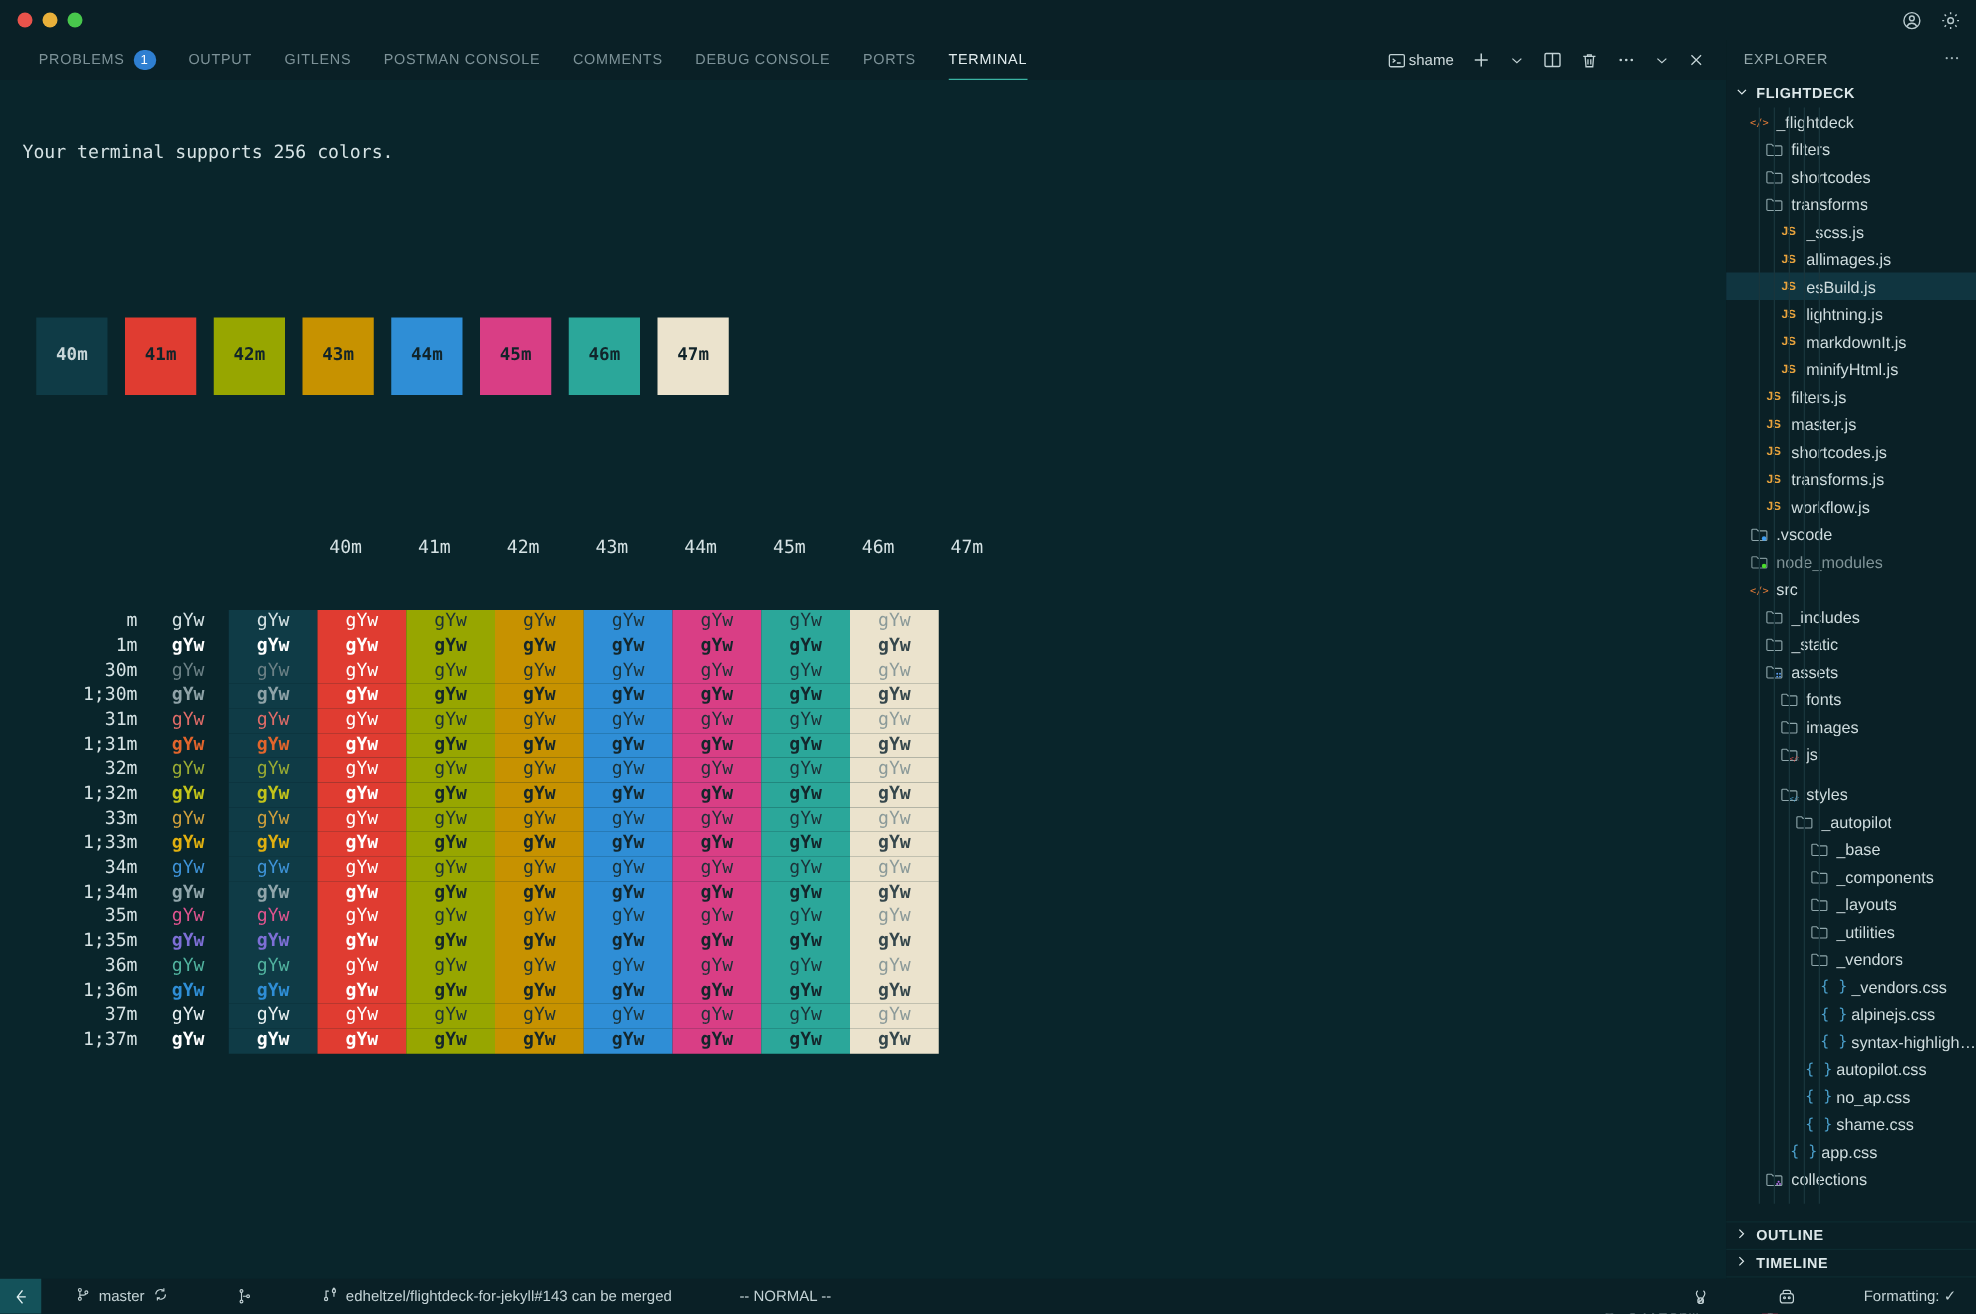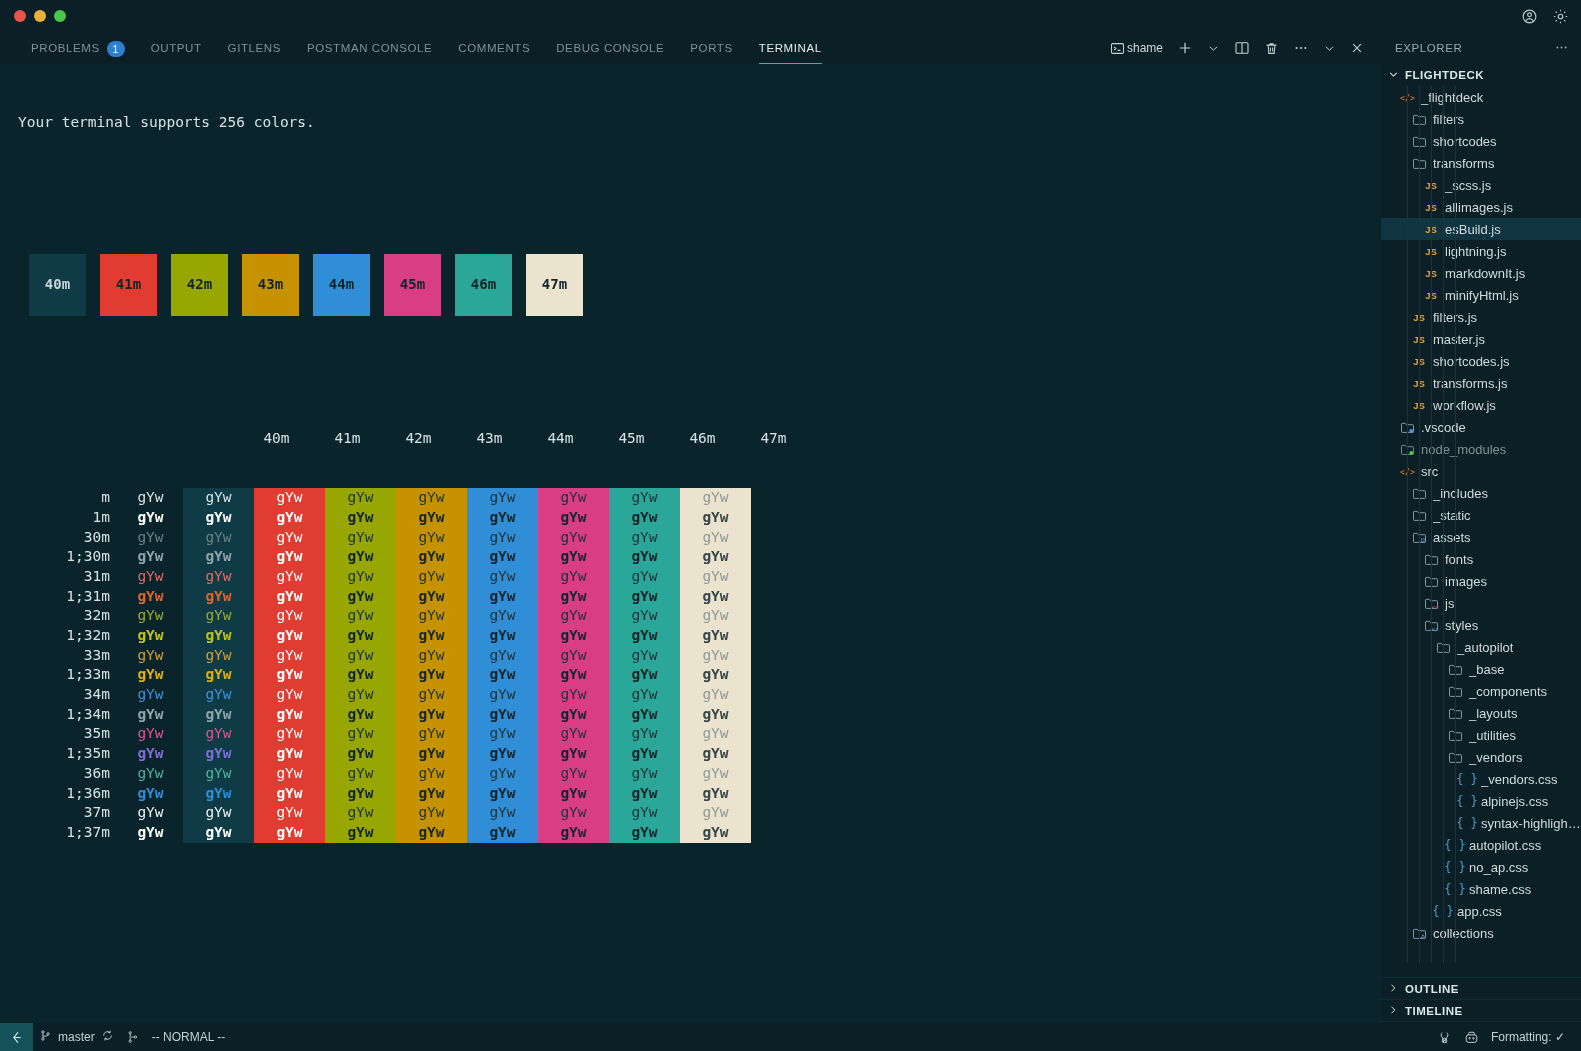--- a/index.html
+++ b/index.html
@@ -106,21 +106,21 @@
   
   .statusbar {
     position: absolute; left: 0; bottom: 0; width: 1581px; height: 28px;
     background: #0a2026; display: flex; align-items: center;
     font-size: 12px; color: #c3d2d5;
   }
   .sb-remote {
     background: #14525a; color: #dff0f1; height: 28px; width: 33px;
     display: flex; align-items: center; justify-content: center;
   }
-  .sb-item { display: flex; align-items: center; gap: 6px; padding: 0 6px; height: 28px; }
+  .sb-item { display: flex; align-items: center; gap: 6px; padding: 0 27px; height: 28px; }
   .sb-right { margin-left: auto; display: flex; align-items: flex-start; }
 
   
   .explorer-head {
     height: 32px; display: flex; align-items: center; justify-content: space-between;
     padding: 0 12px 0 14px; font-size: 11.5px; letter-spacing: .6px; color: #96a9ad;
   }
   .section-head {
     height: 22px; display: flex; align-items: center; gap: 5px;
     padding-left: 6px; font-size: 11.5px; font-weight: bold;
@@ -472,21 +472,21 @@
         </div>
         <div class="trow" style="padding-left: 42px;">
           <span class="ticon">
             <svg width="15" height="15" viewBox="0 0 20 20" fill="none" stroke="#8fa6ab" stroke-width="1.2">
     <path d="M2 5.5a1 1 0 0 1 1-1h4l1.6 1.8H17a1 1 0 0 1 1 1v8.2a1 1 0 0 1-1 1H3a1 1 0 0 1-1-1z"></path>
               <text x="10" y="17" font-size="7.5" fill="#d9534f" stroke="none" font-family="monospace">&lt;/&gt;</text>
             </svg>
           </span>
           <span class="tlabel">js</span>
         </div>
-        <div class="trow" style="padding-left: 42px;">
+        <div class="trow" style="padding-left: 42px; margin-top: 10px;">
           <span class="ticon">
             <svg width="15" height="15" viewBox="0 0 20 20" fill="none" stroke="#8fa6ab" stroke-width="1.2">
     <path d="M2 5.5a1 1 0 0 1 1-1h4l1.6 1.8H17a1 1 0 0 1 1 1v8.2a1 1 0 0 1-1 1H3a1 1 0 0 1-1-1z"></path>
               <text x="10" y="17" font-size="7.5" fill="#4a9ec9" stroke="none" font-family="monospace">&lt;/&gt;</text>
             </svg>
           </span>
           <span class="tlabel">styles</span>
         </div>
         <div class="trow" style="padding-left: 54px;">
           <span class="ticon">
@@ -686,20 +686,31 @@
     </span>
   </div>
   <div class="sb-item">
     <svg width="14" height="14" viewBox="0 0 20 20" fill="none" stroke="#c3d2d5" stroke-width="1.3">
         <circle cx="6" cy="4" r="1.6"></circle>
         <circle cx="6" cy="16" r="1.6"></circle>
         <circle cx="13.5" cy="10" r="1.6"></circle>
         <path d="M6 5.6v8.8M7.6 10h4.3"></path>
       </svg>
   </div>
+  <div class="sb-item">
+    <span>
+      <svg width="14" height="14" viewBox="0 0 20 20" fill="none" stroke="#c3d2d5" stroke-width="1.4">
+          <circle cx="5.5" cy="14.5" r="1.8"></circle>
+          <circle cx="14.5" cy="5.5" r="1.8"></circle>
+          <path d="M5.5 12.7V5.5h3.2M14.5 7.3v4.6"></path>
+          <path d="M12.8 3.8l1.7-1.7 1.7 1.7"></path>
+        </svg>
+    </span>
+    <span>edheltzel/flightdeck-for-jekyll#143 can be merged</span>
+  </div>
   <div class="sb-item">-- NORMAL --</div>
 
   <div class="sb-right">
     <div class="sb-item">
       <svg width="15" height="15" viewBox="0 0 20 20" fill="none" stroke="#c3d2d5" stroke-width="1.3">
           <path d="M7 3.5c-2 1.5-2 4 0 6.5s2 5-0 6.5M13 3.5c2 1.5 2 4 0 6.5s-2 5 0 6.5"></path>
           <circle cx="10" cy="14" r="3" stroke="#c3d2d5"></circle>
           <path d="M8 16l4-4"></path>
         </svg>
     </div>

